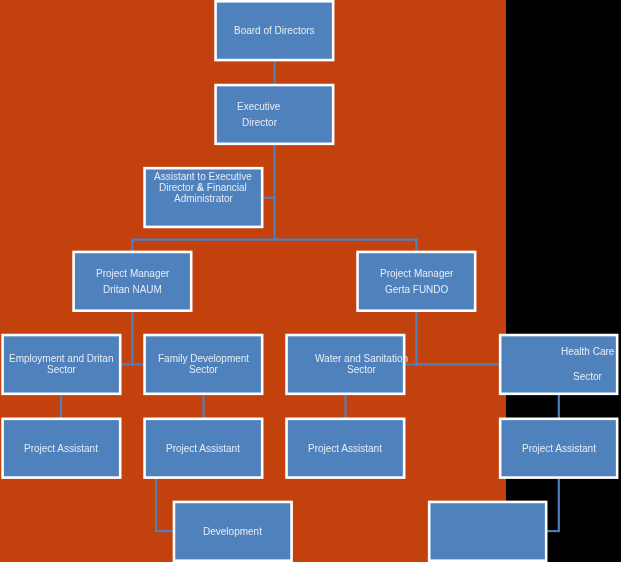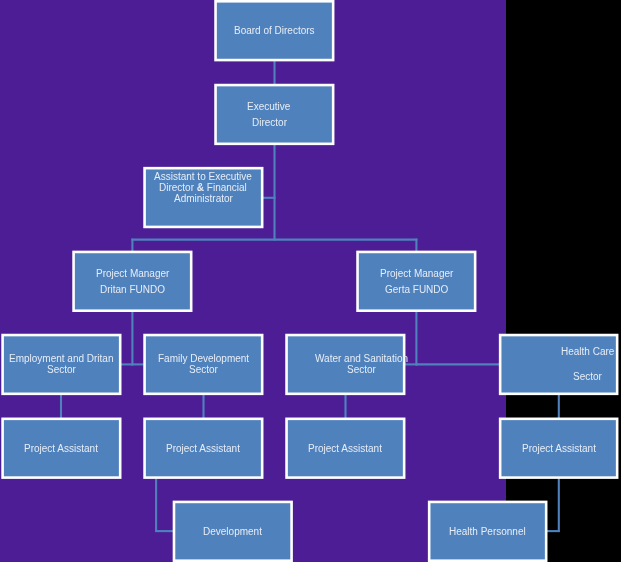--- a/index.html
+++ b/index.html
@@ -1,20 +1,20 @@
 <!DOCTYPE html>
 <html><head>
 <meta charset="utf-8">
 <title>Organizational Chart</title>
 <style>
   html,body{margin:0;padding:0;background:#000000;}
   body{width:621px;height:562px;overflow:hidden;
        font-family:"Liberation Sans",sans-serif;
        -webkit-font-smoothing:antialiased;}
-  #chart{position:relative;width:506px;height:562px;background:#4c1d95;}
+  #chart{position:relative;width:506px;height:562px;background:#c2410c;}
 
   .node{position:absolute;box-sizing:border-box;
         background:transparent;border:0;
         color:#e7edf5;
         display:flex;flex-direction:column;
         align-items:center;justify-content:center;
         text-align:center;
         font-size:10px;line-height:11px;
         z-index:2;}
   .node .tx{display:block;will-change:transform;}
@@ -65,34 +65,34 @@
     <rect x="286.55" y="418.82" width="117.60" height="58.77"></rect>
     <rect x="500.15" y="418.82" width="117.00" height="58.77"></rect>
     <rect x="173.98" y="501.93" width="117.60" height="58.77"></rect>
     <rect x="429.17" y="501.93" width="117.00" height="58.77"></rect>
   </svg>
 
   <div class="node" style="left:214.25px;top:0.0px;width:120.2px;height:61.37px;">
     <span class="tx">Board of Directors</span>
   </div>
 
-  <div class="node" style="left:209px;top:83.76px;width:120.2px;height:61.37px;">
+  <div class="node" style="left:199px;top:83.76px;width:120.2px;height:61.37px;">
     <span class="tx">Executive</span>
     <span class="tx gap">Director</span>
   </div>
 
   <div class="node" style="left:143.27px;top:166.87px;width:120.2px;height:61.37px;padding-bottom:21px;">
     <span class="tx">Assistant to Executive</span>
     <span class="tx"><span>Director </span><b>&amp;</b><span> Financial</span></span>
     <span class="tx">Administrator</span>
   </div>
 
   <div class="node" style="left:72.28px;top:250.64px;width:120.2px;height:61.37px;">
     <span class="tx">Project Manager</span>
-    <span class="tx gap">Dritan FUNDO</span>
+    <span class="tx gap">Dritan NAUM</span>
   </div>
 
   <div class="node" style="left:356.24px;top:250.64px;width:120.2px;height:61.37px;">
     <span class="tx">Project Manager</span>
     <span class="tx gap">Gerta FUNDO</span>
   </div>
 
   <div class="node" style="left:1.29px;top:333.75px;width:120.2px;height:61.37px;">
     <span class="tx">Employment and Dritan</span>
     <span class="tx">Sector</span>
@@ -126,17 +126,14 @@
   </div>
 
   <div class="node" style="left:498.85px;top:417.52px;width:119.6px;height:61.37px;">
     <span class="tx">Project Assistant</span>
   </div>
 
   <div class="node" style="left:172.68px;top:500.63px;width:120.2px;height:61.37px;">
     <span class="tx">Development</span>
   </div>
 
-  <div class="node" style="left:427.87px;top:500.63px;width:119.6px;height:61.37px;">
-    <span class="tx">Health Personnel</span>
-  </div>
 
 </div>
 
 </body></html>

